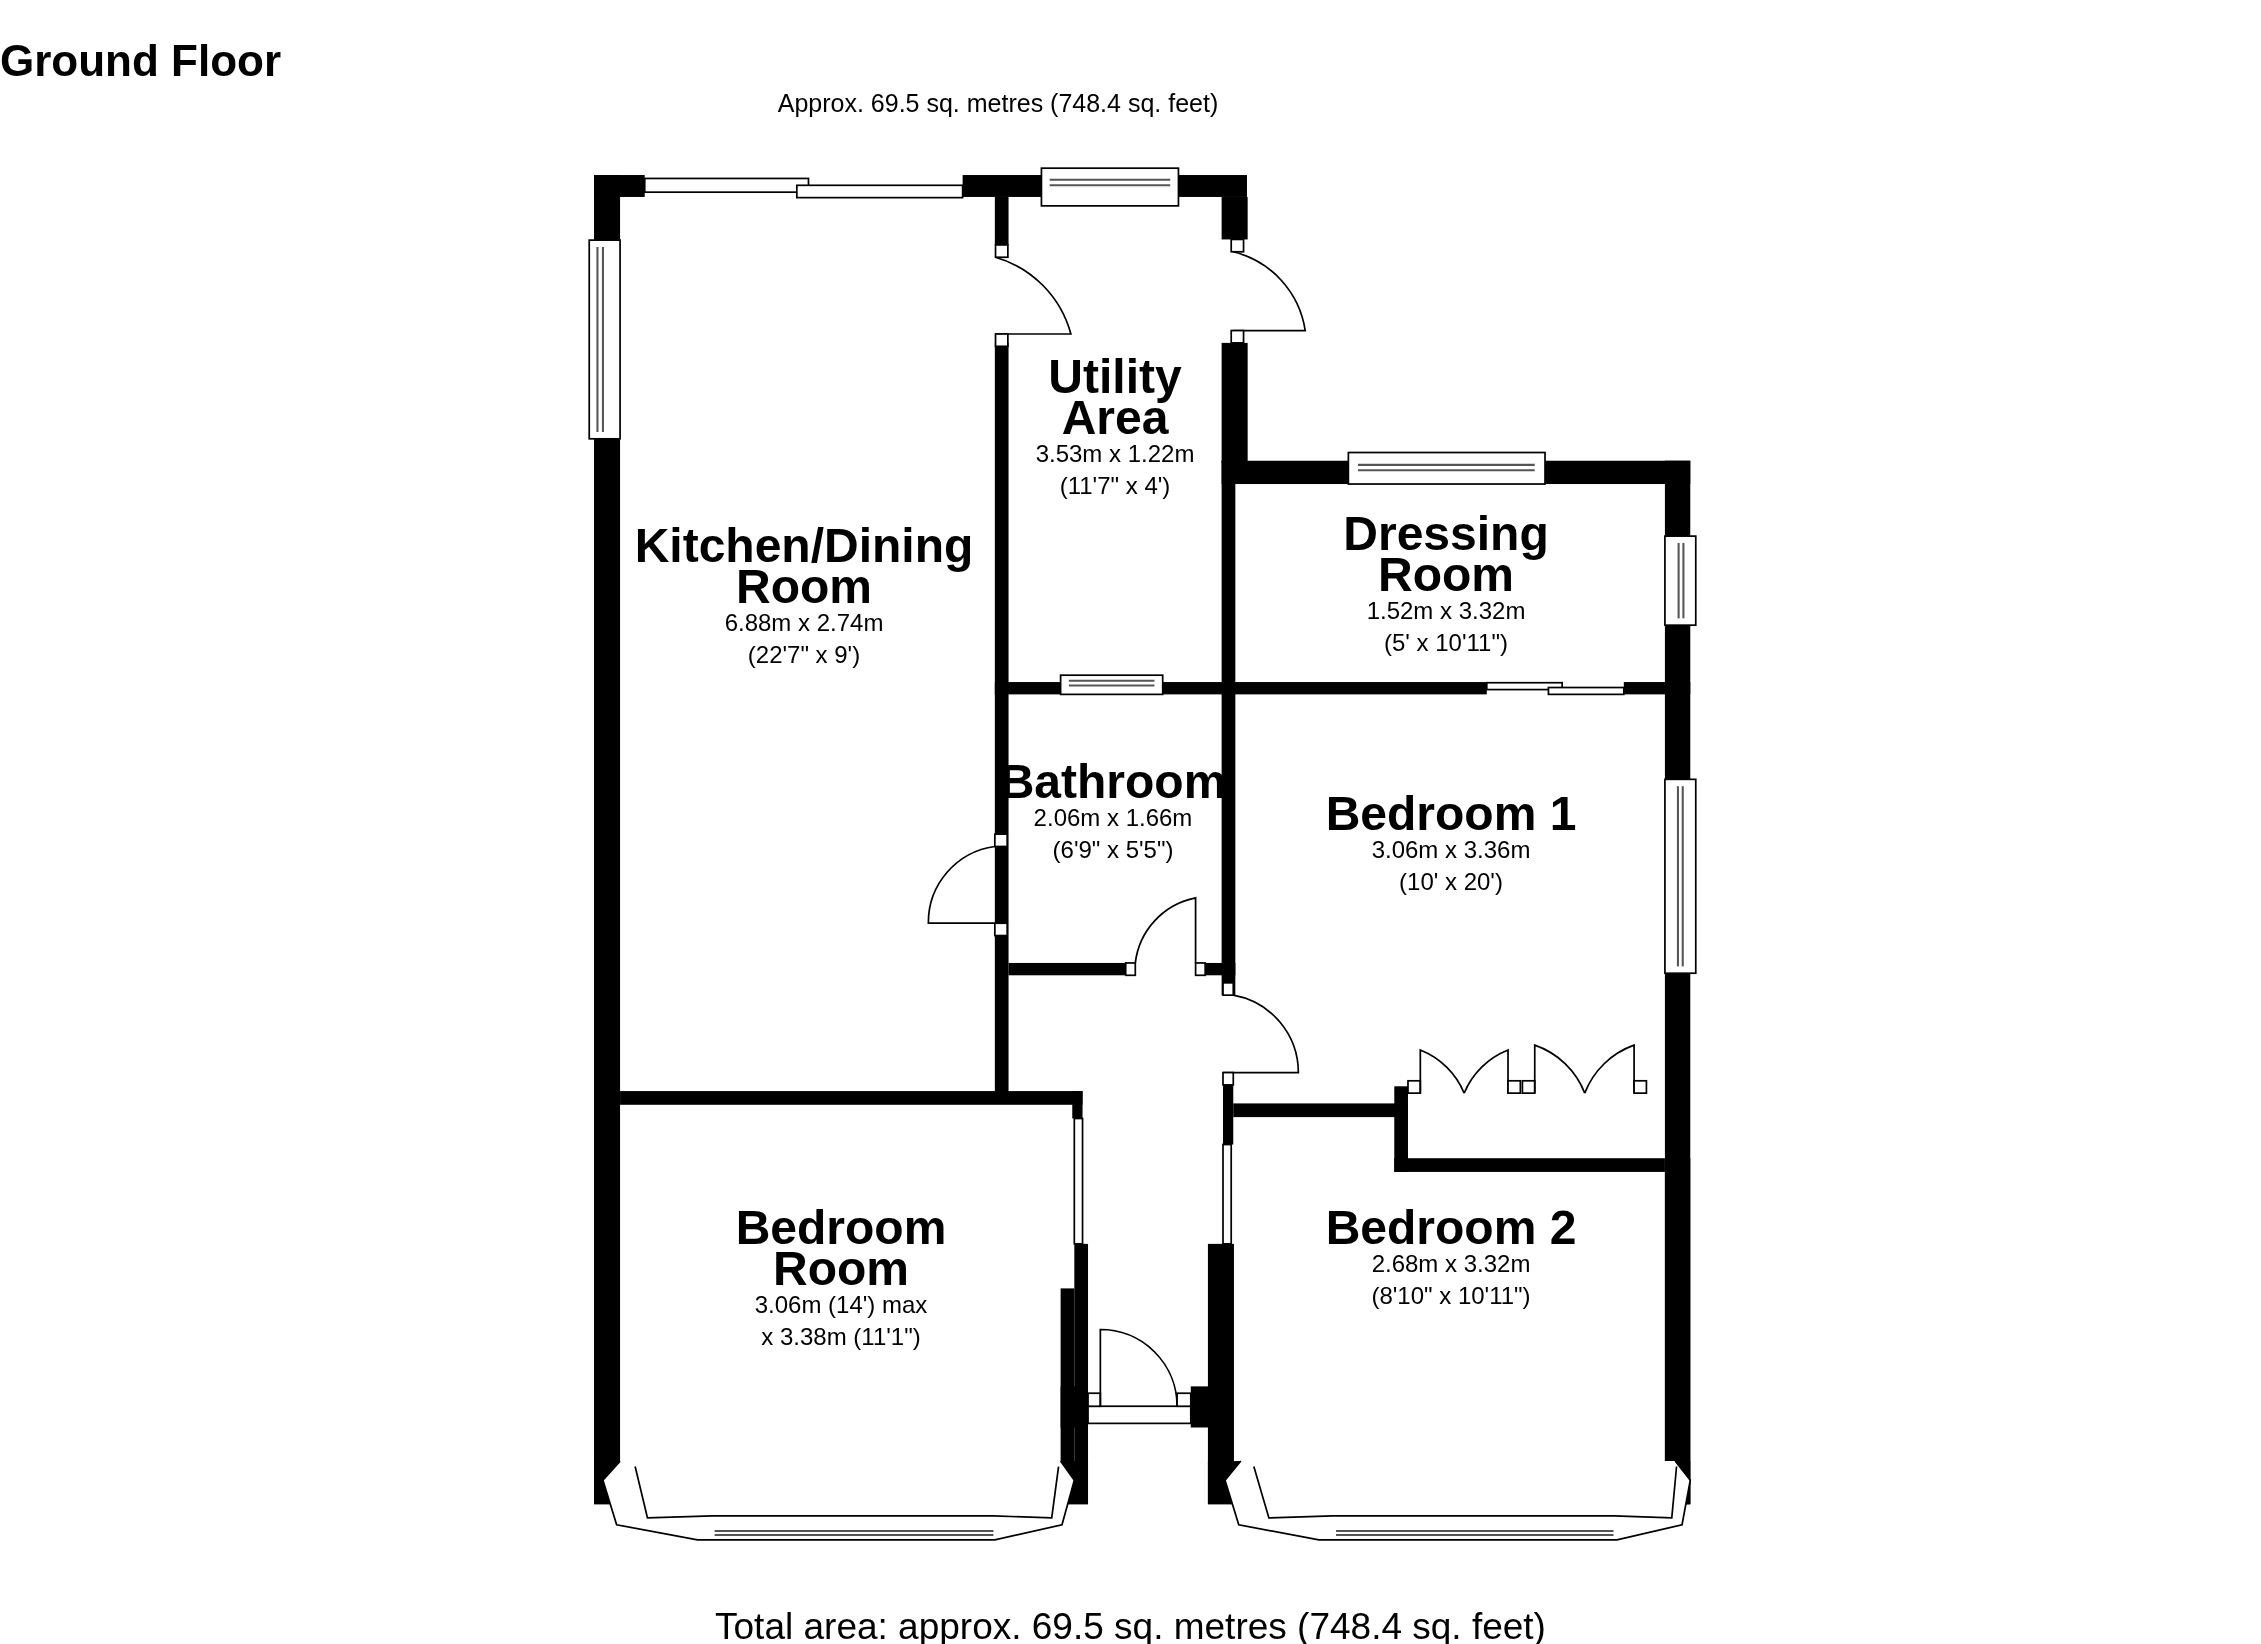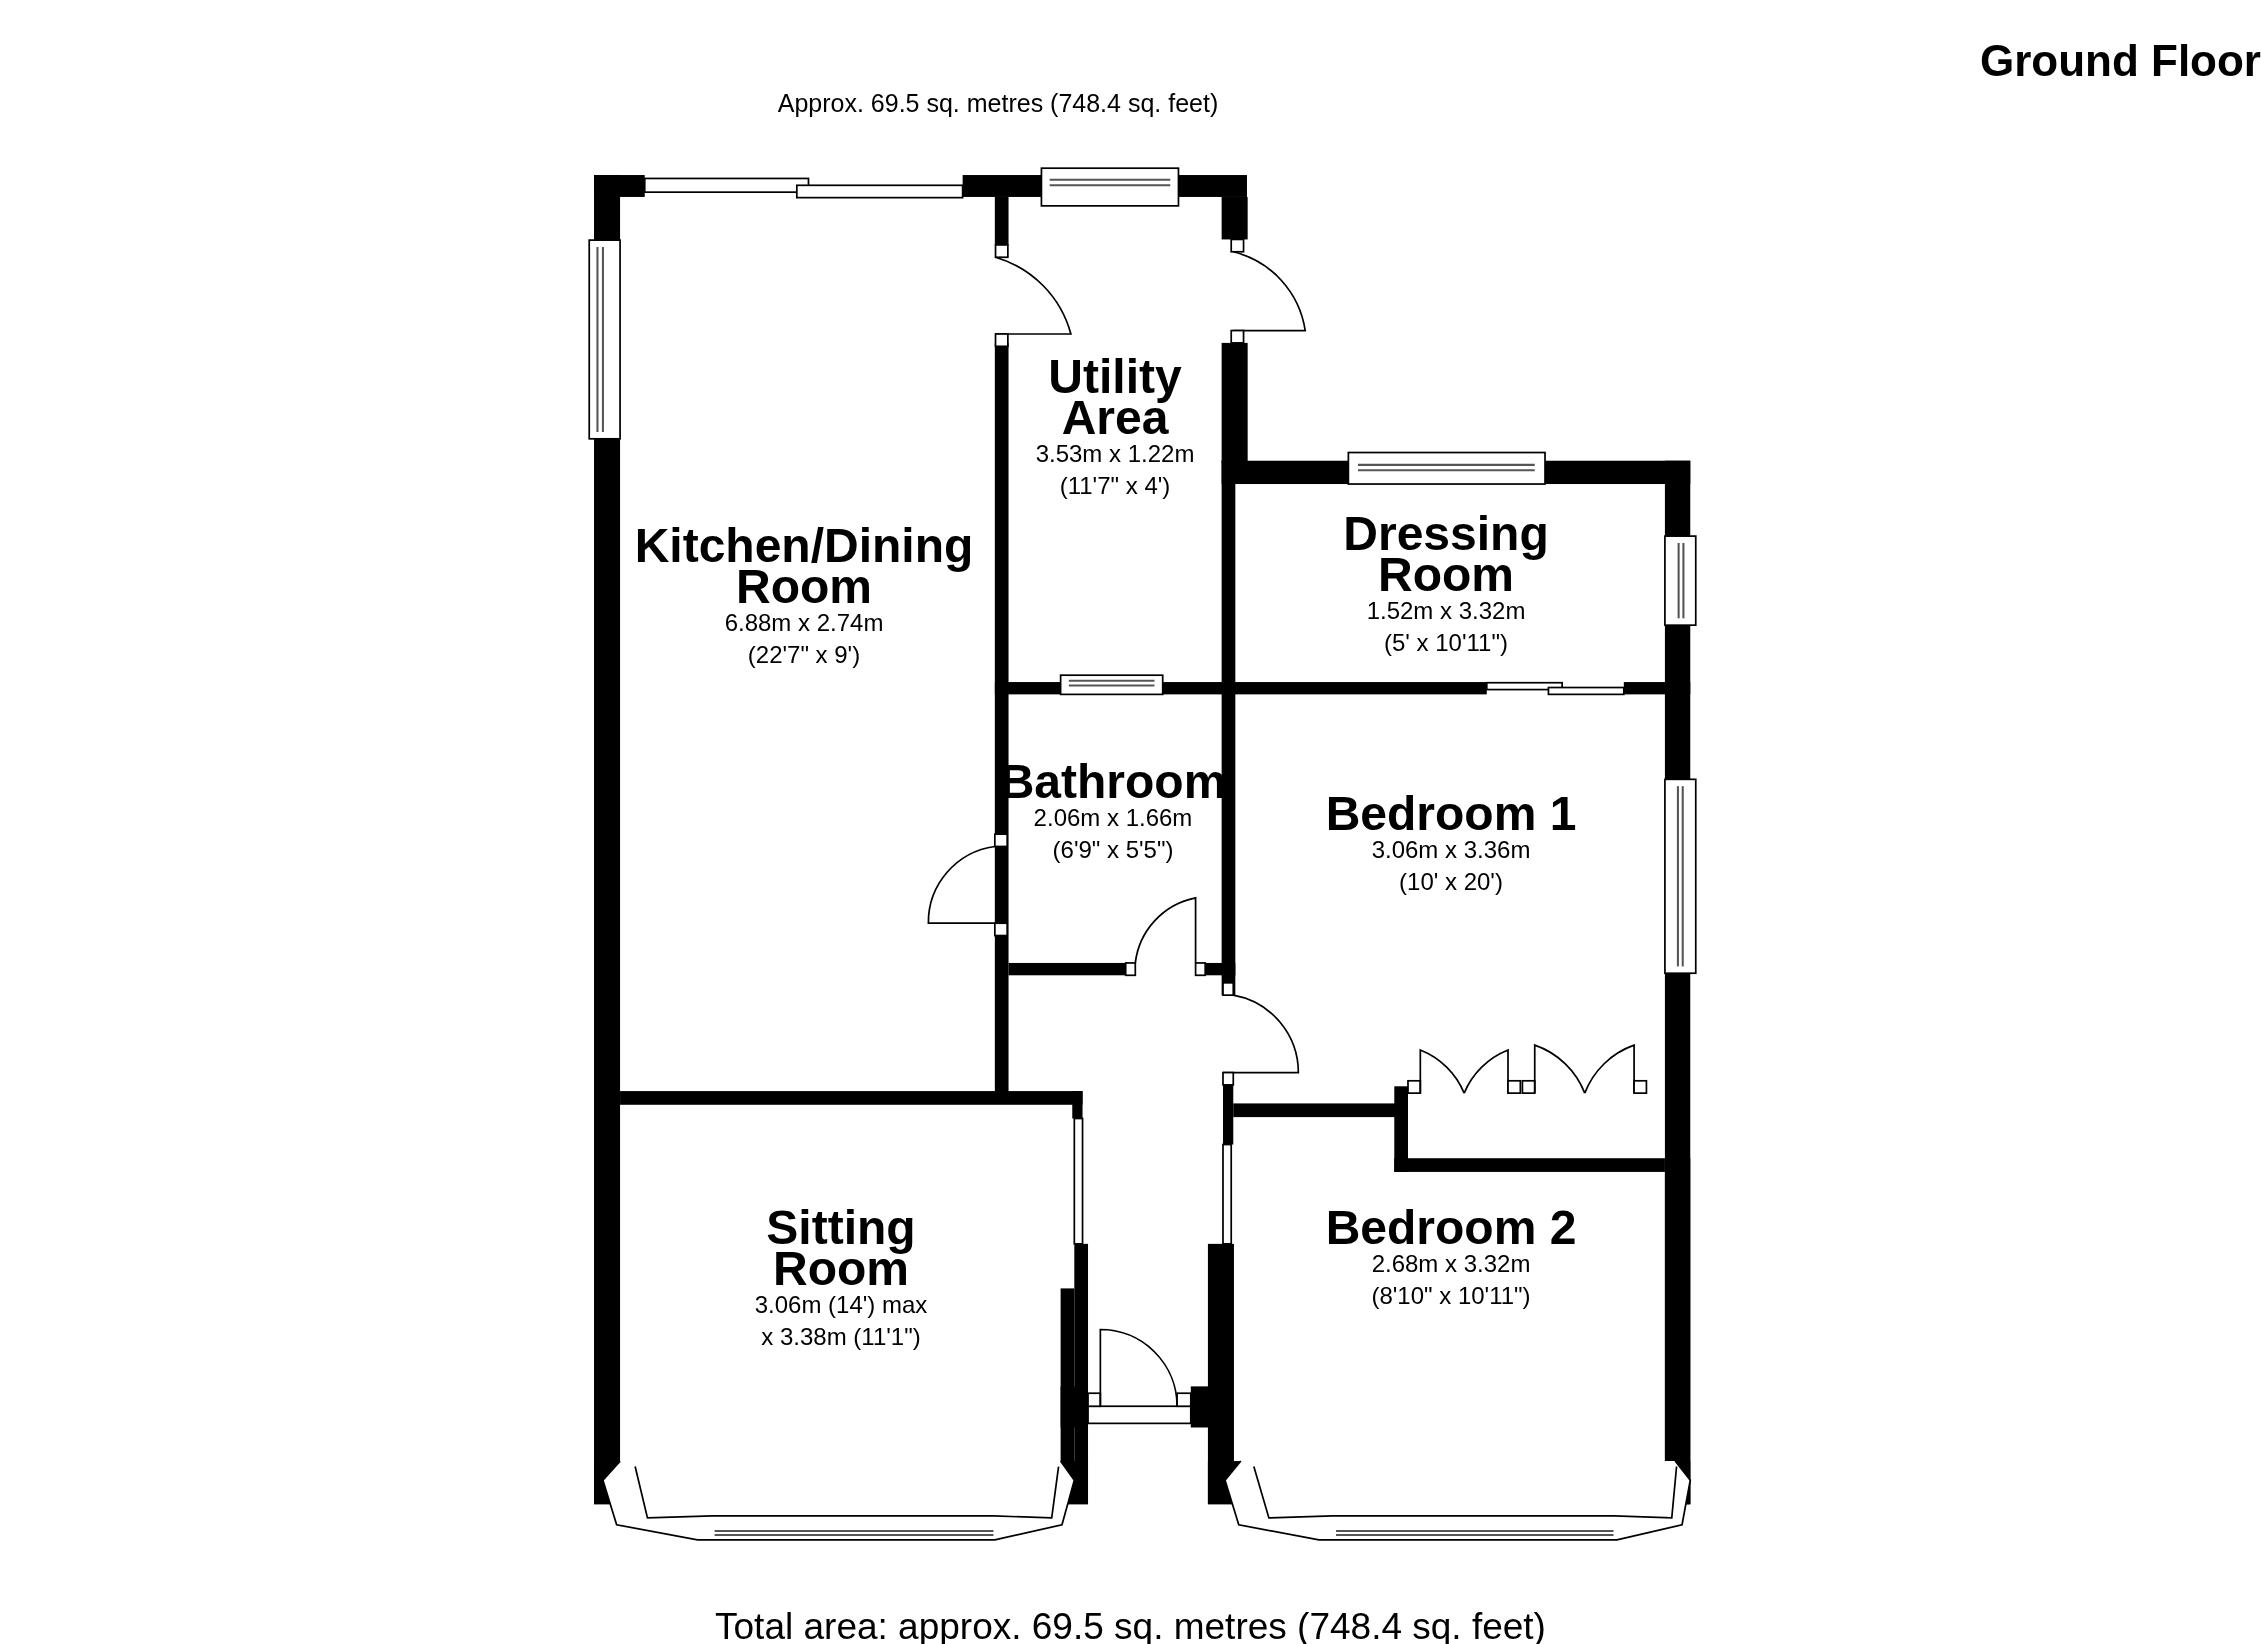--- a/index.html
+++ b/index.html
@@ -1,18 +1,18 @@
 <!DOCTYPE html>
 <html style="font-size:11px"><head>
   <meta charset="utf-8">
   <style>
     html, body { margin: 0; padding: 0; background: #ffffff; }
     body { width: 2261px; height: 1645px; position: relative; overflow: hidden;
            font-family: "Liberation Sans", sans-serif; color: #000; }
-    .title { position: absolute; left: 0; width: 2261px; top: 36px; text-align: right;
+    .title { position: absolute; left: 0; width: 2261px; top: 36px; text-align: left;
              font-weight: bold; font-size: 44px; line-height: 49px; }
     .subtitle { position: absolute; left: 0; width: 1996px; top: 88px; text-align: center;
              font-size: 25px; line-height: 30px; }
     .footer { position: absolute; left: 0; width: 2261px; top: 1606px; text-align: center;
              font-size: 37px; line-height: 41px; }
     svg.plan { position: absolute; left: 0; top: 0; }
     .label { position: absolute; text-align: center; transform: translateX(-50%); white-space: nowrap; }
     .label .name { font-weight: bold; font-size: 48px; line-height: 41px; display: block; }
     .label .dim { font-size: 24px; line-height: 31.5px; display: block; }
     .wall { fill: #000; }
@@ -204,21 +204,21 @@
   <span class="dim">(6'9" x 5'5")</span>
 </div>
 
 <div class="label" style="left:1451px; top:793px;">
   <span class="name">Bedroom 1</span>
   <span class="dim">3.06m x 3.36m</span>
   <span class="dim">(10' x 20')</span>
 </div>
 
 <div class="label" style="left:841px; top:1207px;">
-  <span class="name">Sitting</span>
+  <span class="name">Bedroom</span>
   <span class="name">Room</span>
   <span class="dim">3.06m (14') max</span>
   <span class="dim">x 3.38m (11'1")</span>
 </div>
 
 <div class="label" style="left:1451px; top:1207px;">
   <span class="name">Bedroom 2</span>
   <span class="dim">2.68m x 3.32m</span>
   <span class="dim">(8'10" x 10'11")</span>
 </div>

